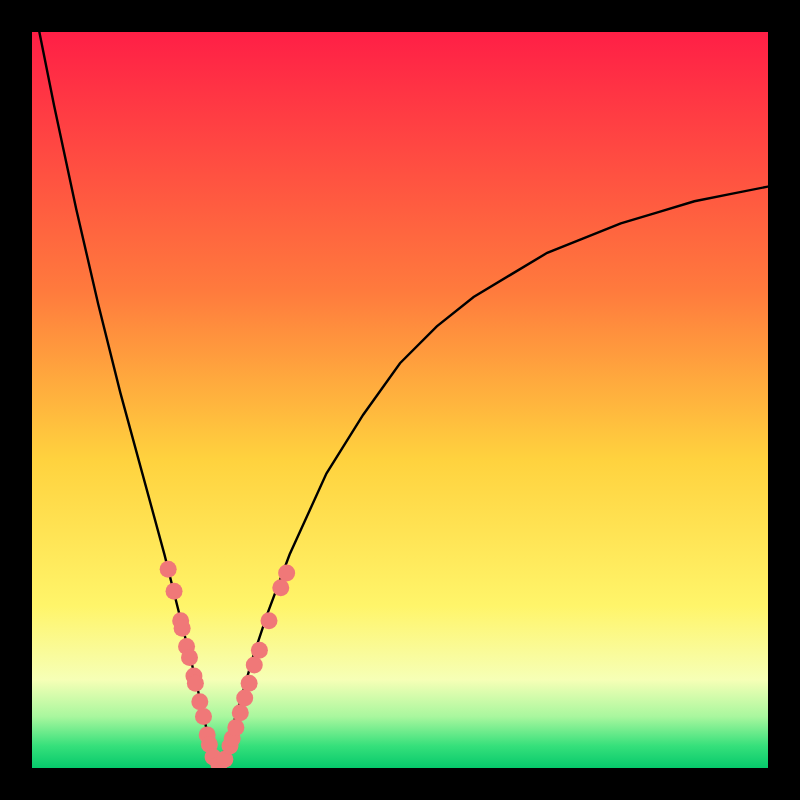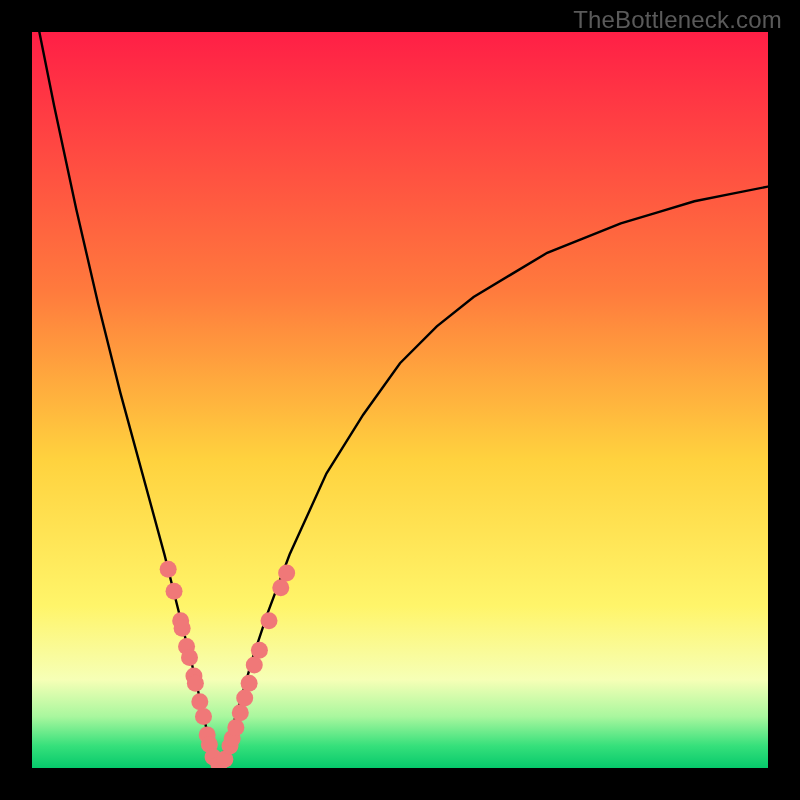--- a/index.html
+++ b/index.html
@@ -89,14 +89,13 @@
           <circle cx="217.12" cy="651.36" r="8.5" fill="#f07878" stroke="#c05454" stroke-width="0"></circle>
           <circle cx="222.27" cy="632.96" r="8.5" fill="#f07878" stroke="#c05454" stroke-width="0"></circle>
           <circle cx="227.42" cy="618.24" r="8.5" fill="#f07878" stroke="#c05454" stroke-width="0"></circle>
           <circle cx="236.99" cy="588.80" r="8.5" fill="#f07878" stroke="#c05454" stroke-width="0"></circle>
           <circle cx="248.77" cy="555.68" r="8.5" fill="#f07878" stroke="#c05454" stroke-width="0"></circle>
           <circle cx="254.66" cy="540.96" r="8.5" fill="#f07878" stroke="#c05454" stroke-width="0"></circle>
         </g>
     </svg>
   </div>
 
-  <div class="watermark">TheBottleneck.com</div>
 </div>
 
 </body></html>

